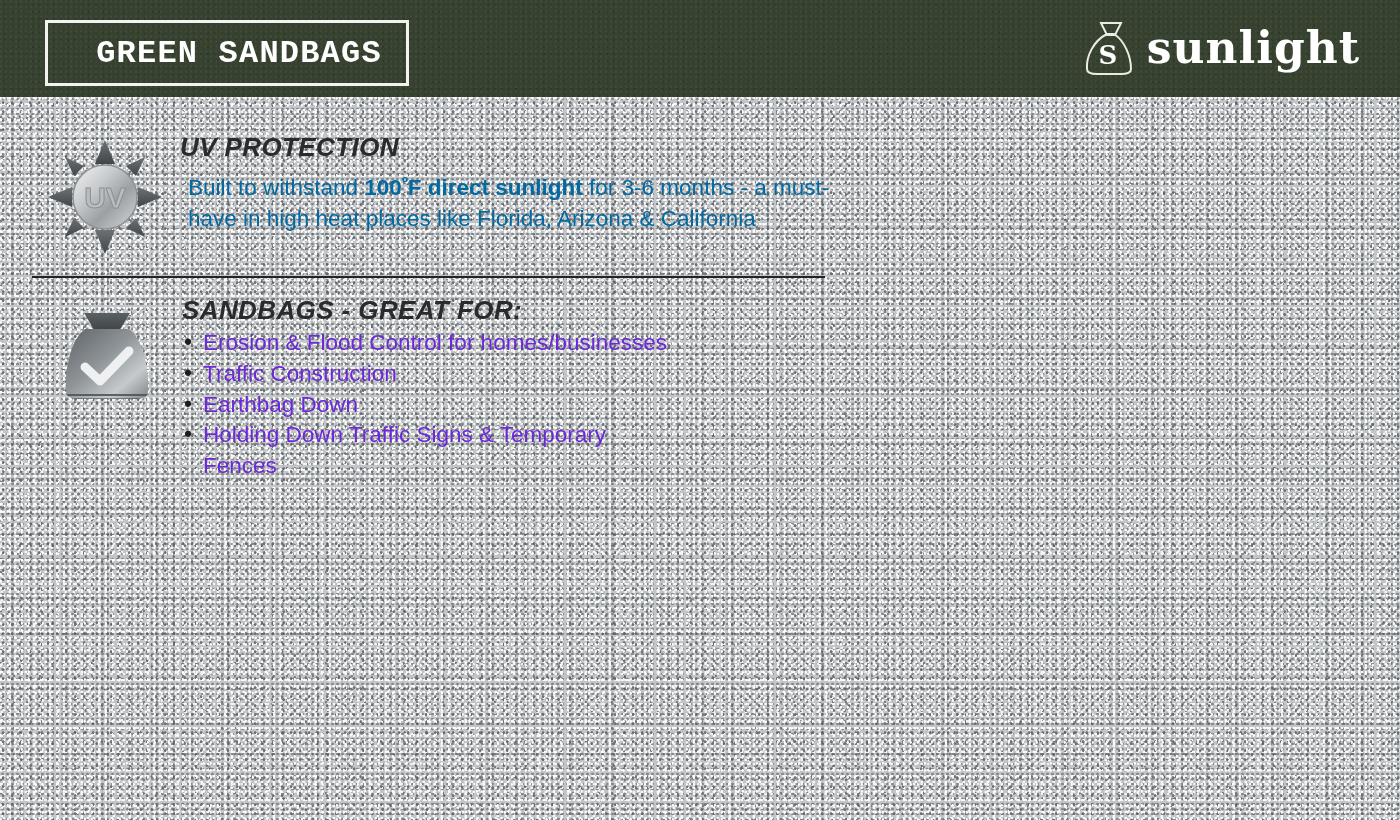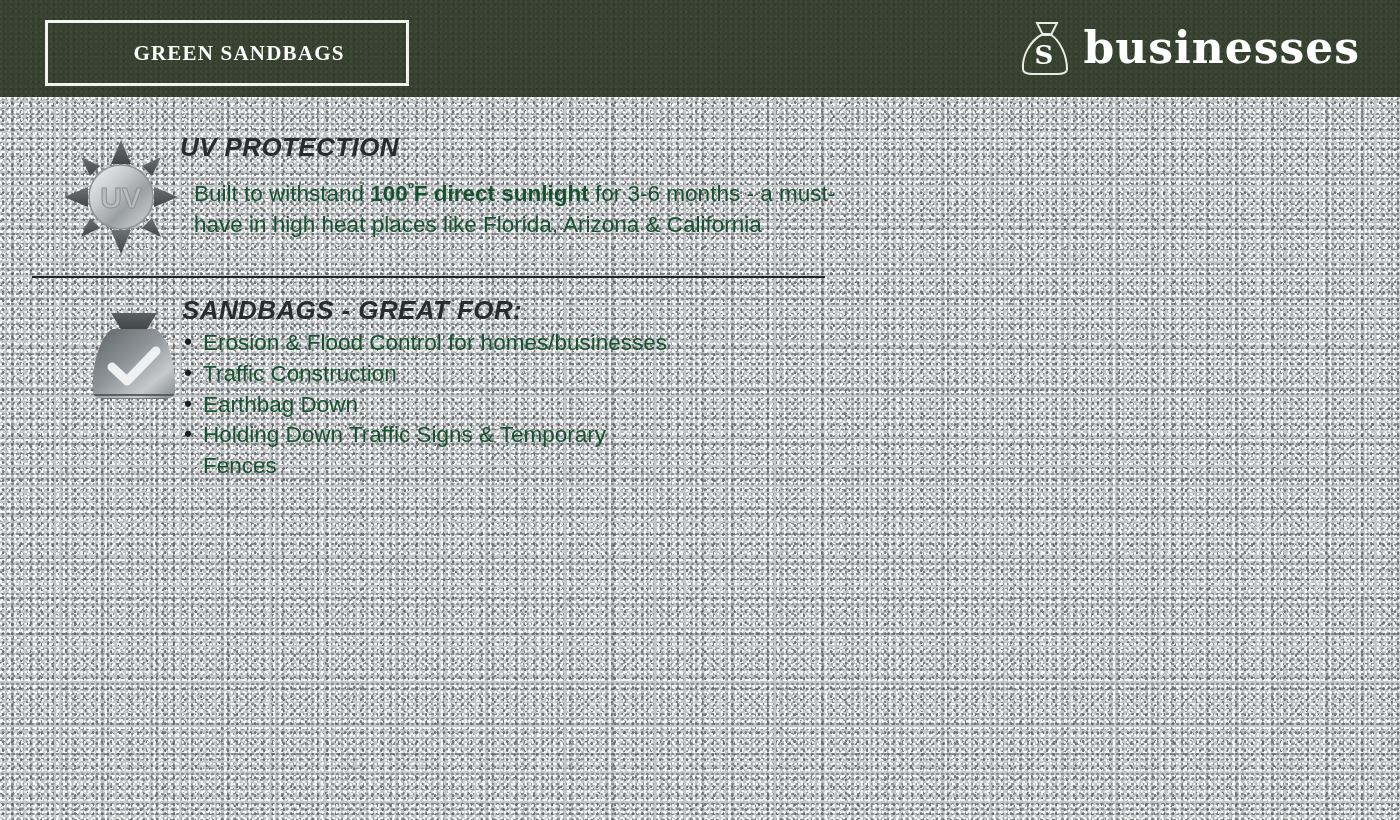--- a/index.html
+++ b/index.html
@@ -200,23 +200,23 @@
     top: 20px;
     width: 358px;
     height: 60px;
     border: 3px solid #f2f2ee;
     display: flex;
     align-items: center;
     justify-content: center;
   }
   .title-text {
     color: #ffffff;
-    font-family: Liberation Serif, serif;
+    font-family: Liberation Mono, monospace;
     font-weight: bold;
-    font-size: 21px;
+    font-size: 32px;
     letter-spacing: 1.2px;
     white-space: nowrap;
     margin-left: 24px;
   }
 
   .brand {
     position: absolute;
     right: 40px;
     top: 19px;
     display: flex;
@@ -240,56 +240,56 @@
     display: flex;
     align-items: flex-start;
   }
   .feature-uv   { left: 30px; top: 132px; }
   .feature-uses { left: 32px; top: 295px; }
 
   .icon-col {
     width: 150px;
     flex: 0 0 150px;
     display: flex;
-    justify-content: flex-end;
+    justify-content: center;
     padding-top: 6px;
   }
   .text-col { padding-top: 0; }
 
   .feat-heading {
     margin: 0 0 2px 0;
     font-family: "Liberation Sans", sans-serif;
     font-weight: bold;
     font-size: 26px;
     letter-spacing: .4px;
     color: #2b2b2b;
     white-space: nowrap;
     font-style: italic;
   }
   .feat-body {
-    margin: 14px;
+    margin: 8px;
     font-family: "Liberation Sans", sans-serif;
     font-size: 22.5px;
     line-height: 1.37;
-    color: #14532d;
+    color: #0369a1;
     max-width: 650px;
   }
   .feat-body b { font-weight: bold; }
   .sup-deg { font-size: .72em; vertical-align: .42em; }
 
   .use-list {
     margin: 1px 0 0 0;
     padding: 0;
     list-style: none;
   }
   .use-list li {
     font-family: "Liberation Sans", sans-serif;
     font-size: 22.5px;
     line-height: 1.37;
-    color: #14532d;
+    color: #6d28d9;
     padding-left: 21px;
     position: relative;
     max-width: 470px;
   }
   .use-list li::before {
     content: "\2022";
     position: absolute;
     left: 2px;
     top: -1px;
     font-size: 23px;
@@ -346,21 +346,21 @@
     <div class="title-box">
       <span class="title-text">GREEN SANDBAGS</span>
     </div>
 
     <div class="brand">
       <svg class="brand-mark" viewBox="0 0 52 58">
         <path d="M20 4 L40 4 L34 16 L26 16 Z" fill="none" stroke="#e9ece6" stroke-width="2"></path>
         <path d="M26 15 C12 22, 5 38, 6 50 C6 54, 10 55, 16 55 L40 55 C46 55, 50 54, 50 50 C50 38, 44 22, 33 15 Z" fill="none" stroke="#e9ece6" stroke-width="2"></path>
         <text x="27" y="45" text-anchor="middle" fill="#ffffff" font-family="DejaVu Serif, serif" font-size="26" font-weight="bold">S</text>
       </svg>
-      <span class="brand-word">businesses</span>
+      <span class="brand-word">sunlight</span>
     </div>
   </div>
 
   <div class="feature feature-uv">
     <div class="icon-col">
       <svg class="uv-icon" viewBox="0 0 118 118">
         <defs>
           <linearGradient id="sunDisc" x1="0" y1="0" x2="1" y2="1">
             <stop offset="0%" stop-color="#f2f3f4"></stop>
             <stop offset="35%" stop-color="#c9ccce"></stop>

